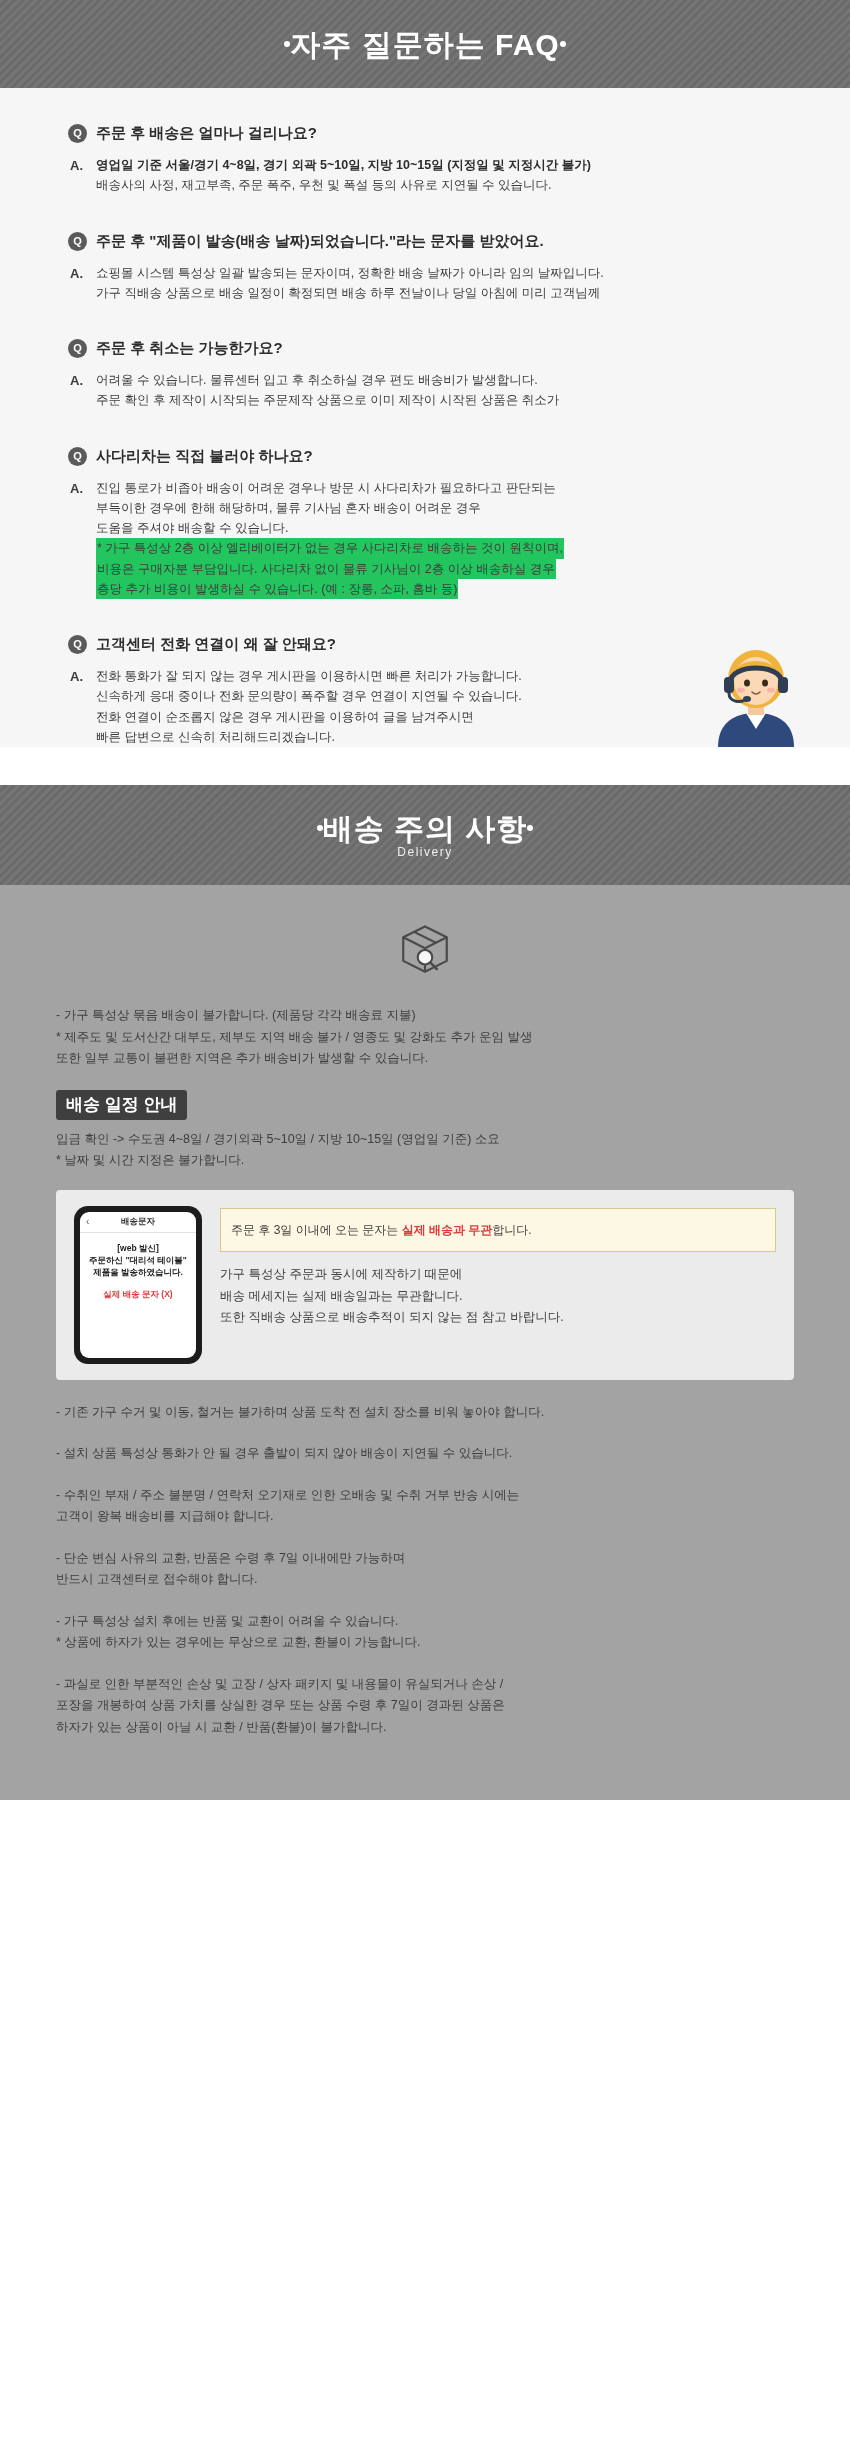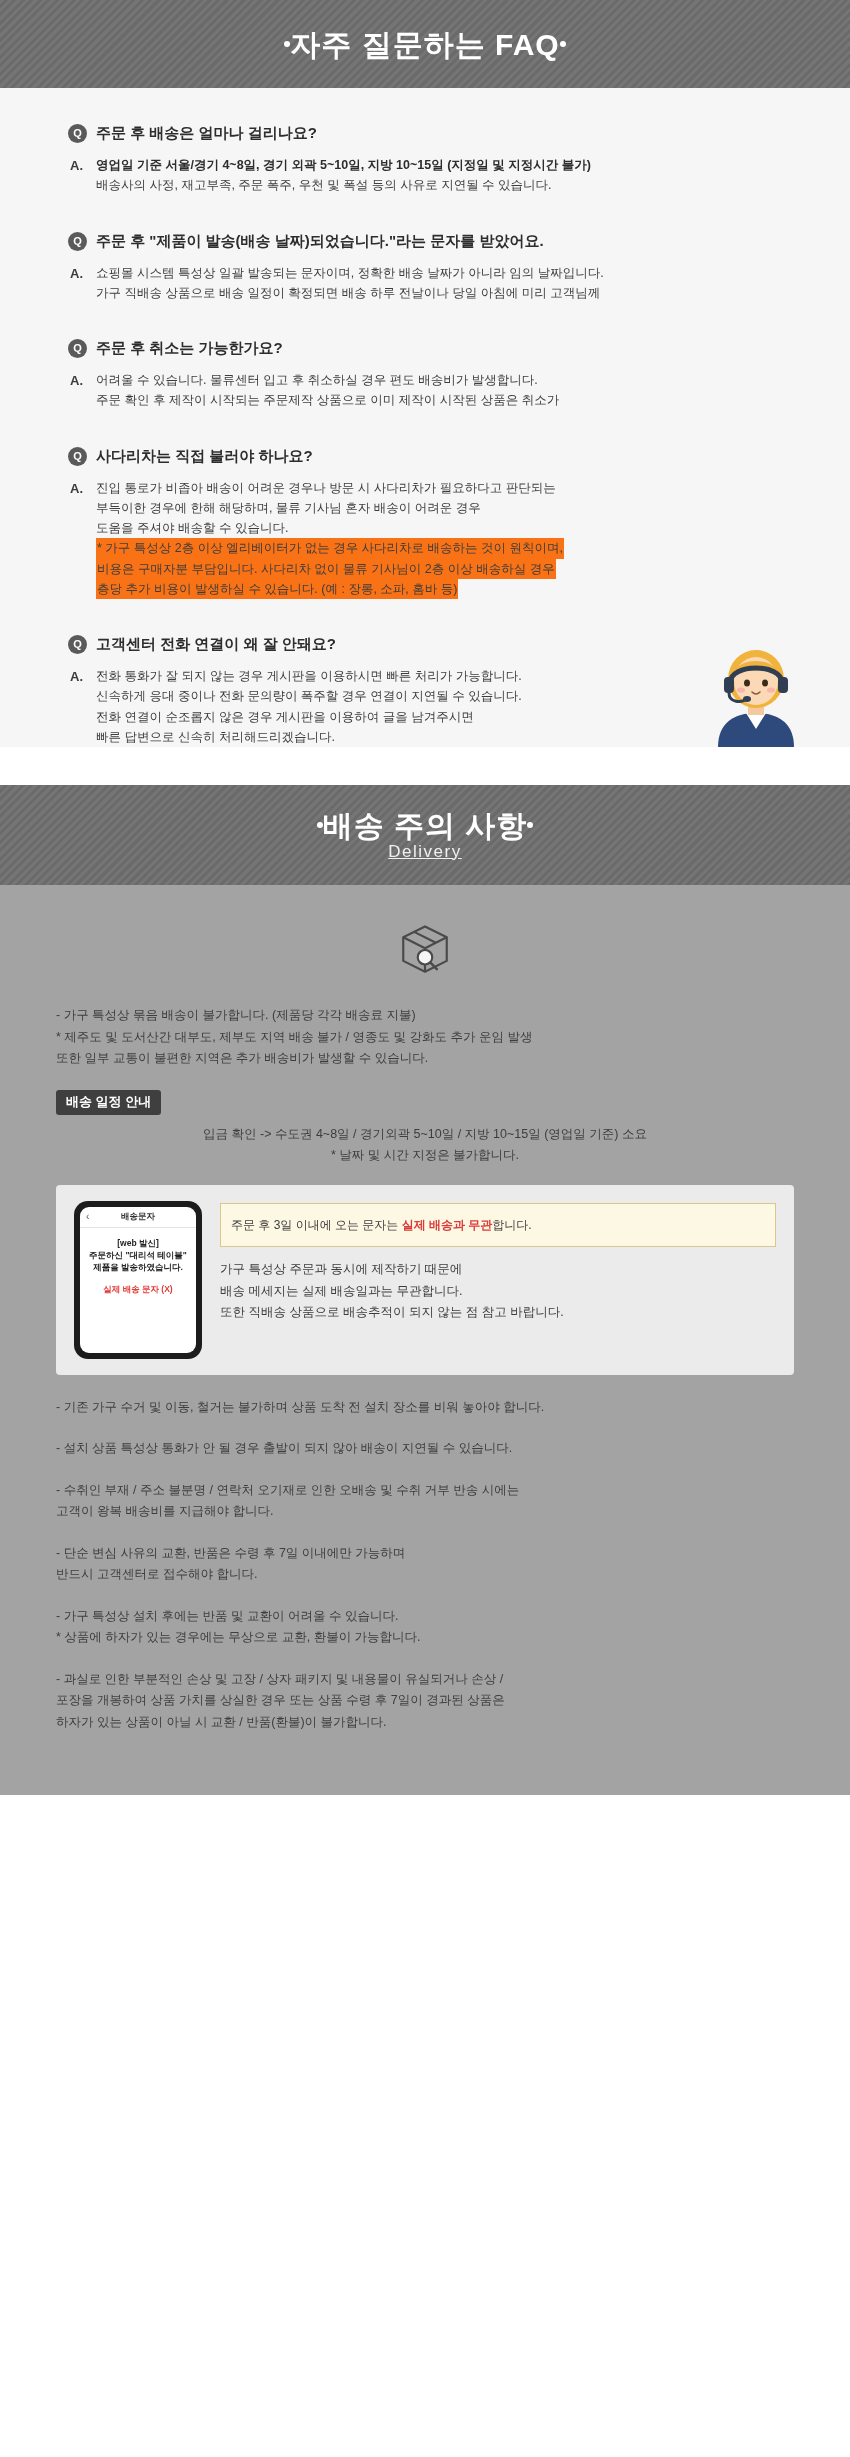--- a/index.html
+++ b/index.html
@@ -60,25 +60,24 @@
     line-height: 1.1;
   }
   .dot {
     width: 6px;
     height: 6px;
     border-radius: 50%;
     background: #ffffff;
     display: inline-block;
   }
   .header-sub {
-    font-size: 17px;
+    font-size: 12px;
     letter-spacing: 1.5px;
     margin-top: 0;
     color: #f0f0f0;
-    text-decoration: underline;
   }
 
   
   .faq-body {
     background: #f6f6f6;
     padding: 34px 0 0 0;
     position: relative;
   }
   .faq-list {
     padding: 0 62px 0 68px;
@@ -126,21 +125,21 @@
     width: 18px;
   }
   .a-lines {
     font-size: 12.5px;
     color: #3d3d3d;
     line-height: 1.62;
   }
   .a-lines .line { display: block; }
   .a-lines .line.strong { font-weight: bold; color: #2d2d2d; }
   .a-lines .line.hl {
-    background: #f97316;
+    background: #22c55e;
     display: inline-block;
     padding: 0 1px;
   }
 
   
   .operator {
     position: absolute;
     right: 46px;
     bottom: 0;
     width: 96px;
@@ -165,31 +164,30 @@
     color: #3d3d3d;
     line-height: 1.72;
     margin-bottom: 20px;
   }
   .d-block .line { display: block; }
 
   .tag {
     display: inline-block;
     background: #3f3f3f;
     color: #ffffff;
-    font-size: 13px;
+    font-size: 17px;
     font-weight: bold;
     padding: 3px 10px 4px 10px;
     border-radius: 3px;
     margin-bottom: 9px;
   }
   .schedule-line {
     font-size: 12.5px;
     color: #3d3d3d;
     line-height: 1.72;
-    text-align: center;
   }
 
   
   .phone-row {
     display: flex;
     gap: 18px;
     align-items: flex-start;
     background: #ebebeb;
     border-radius: 4px;
     padding: 16px 18px;

